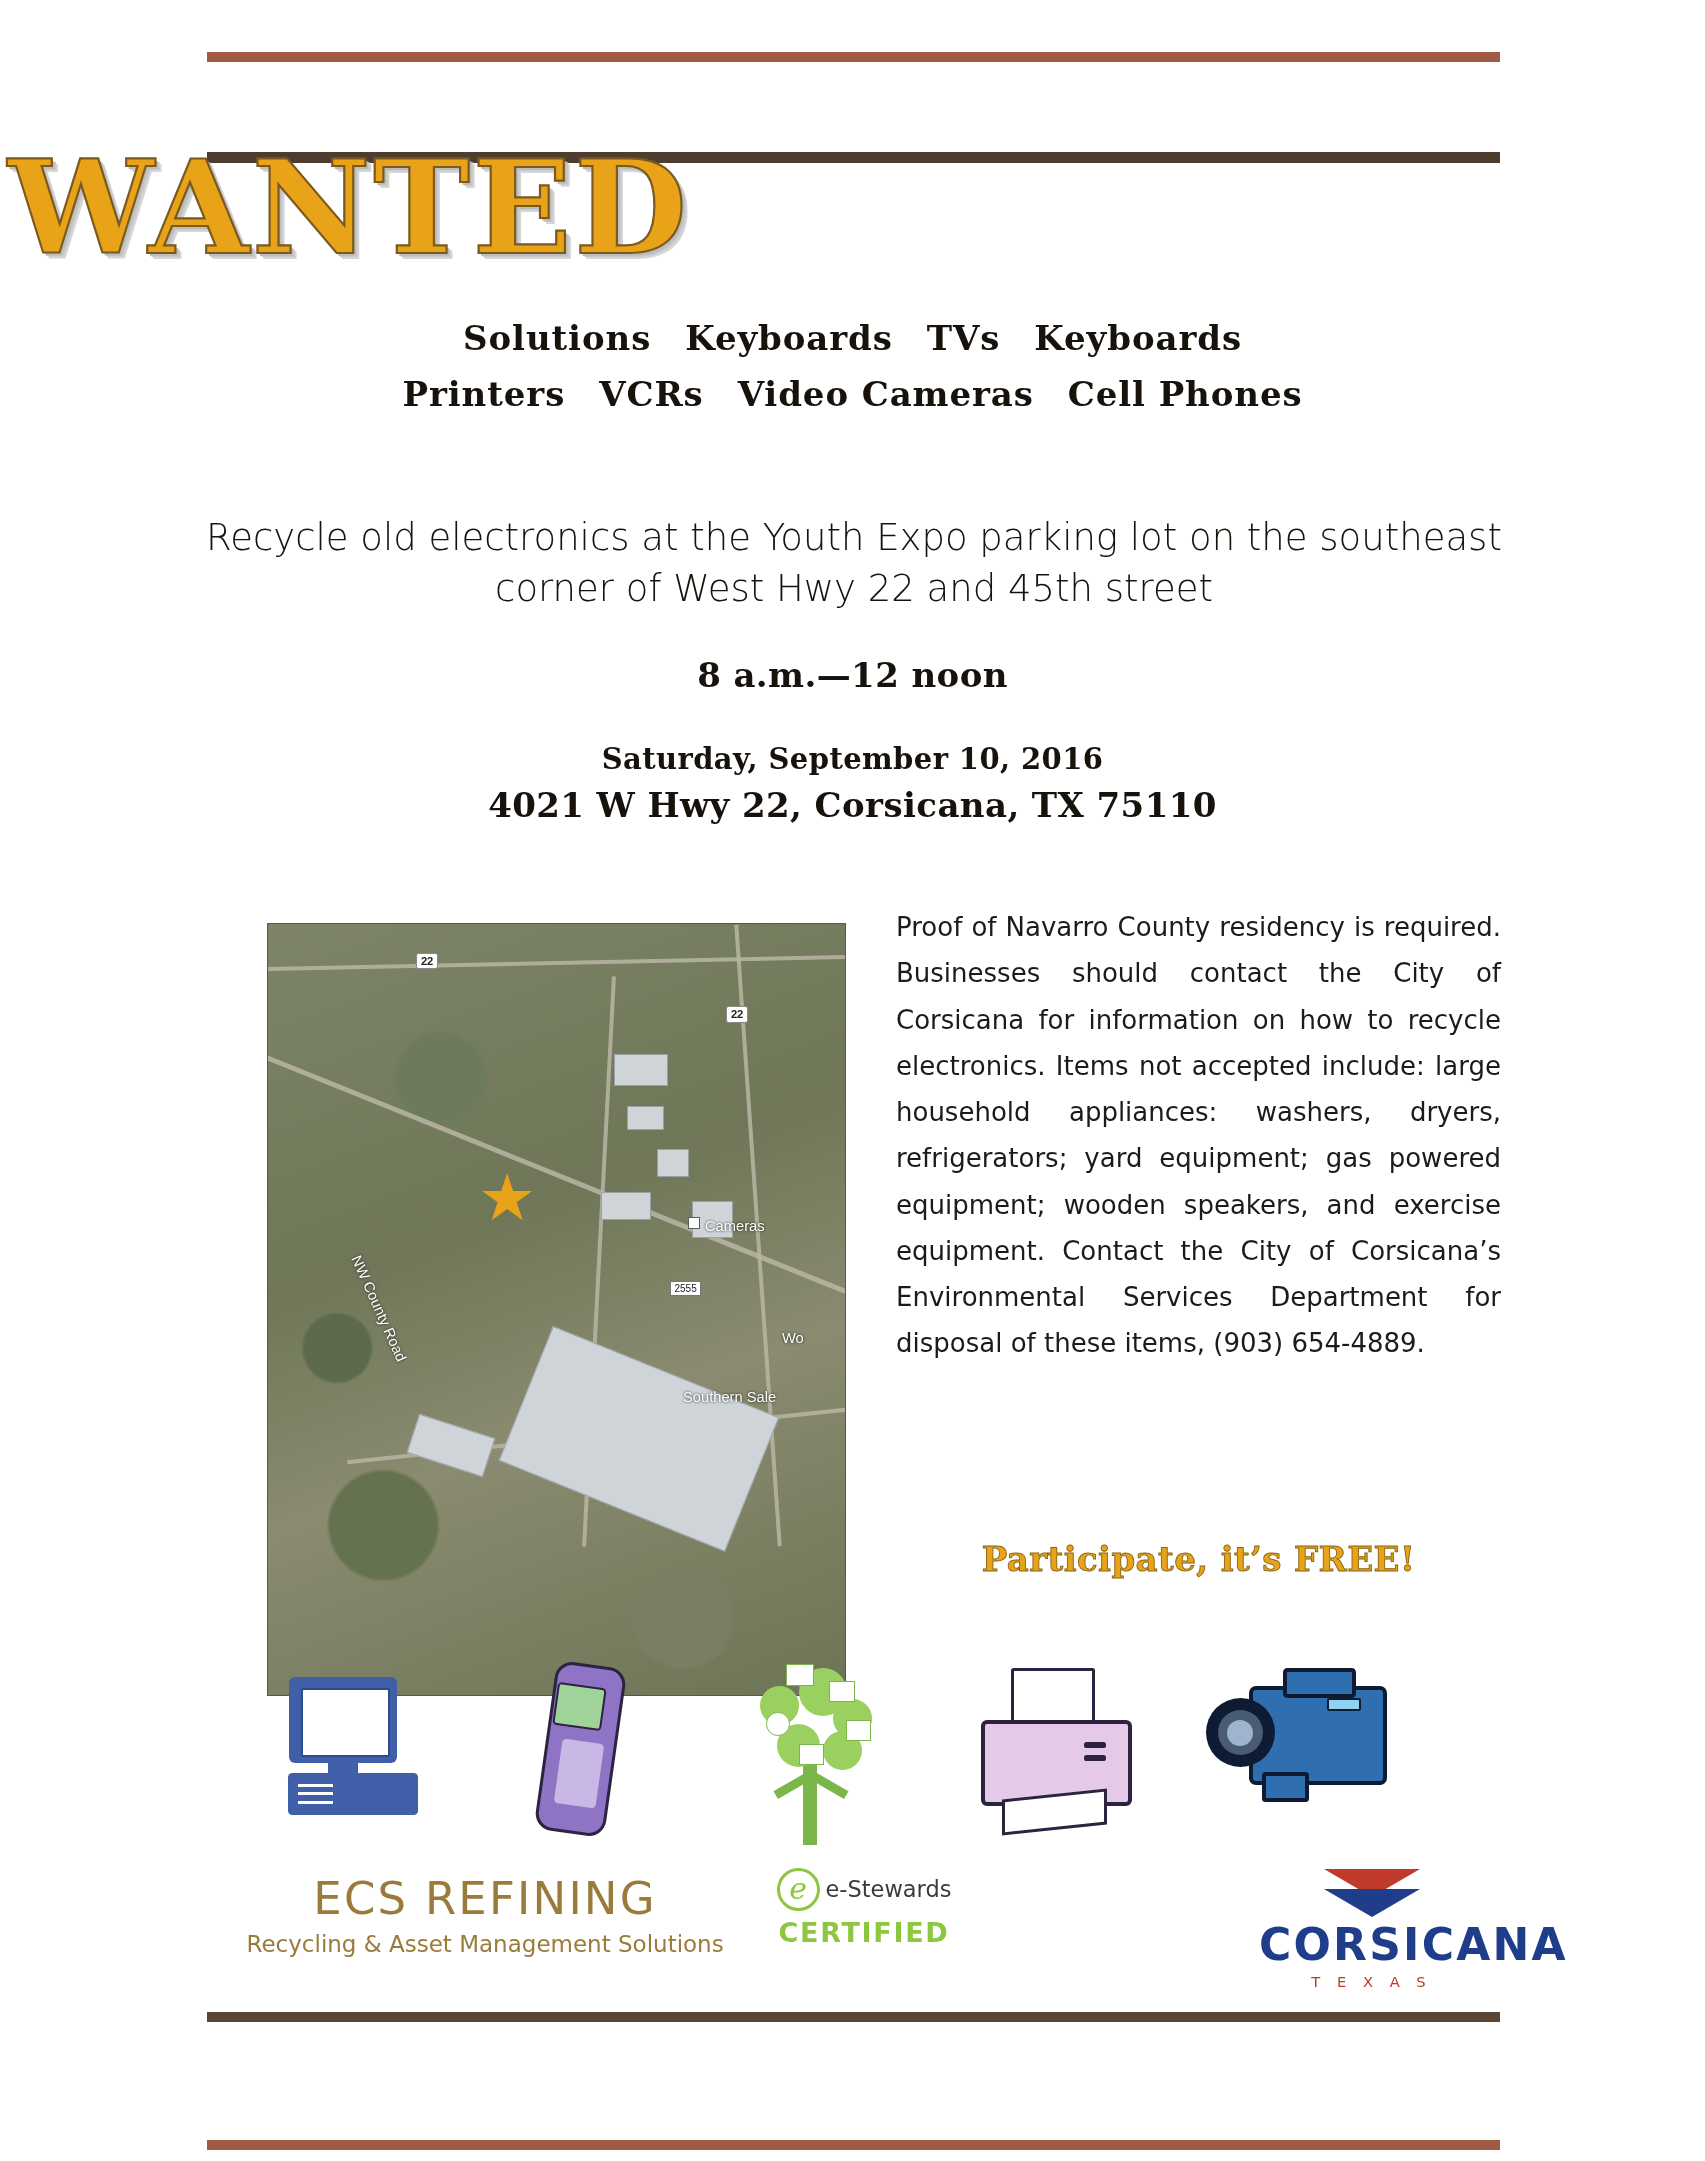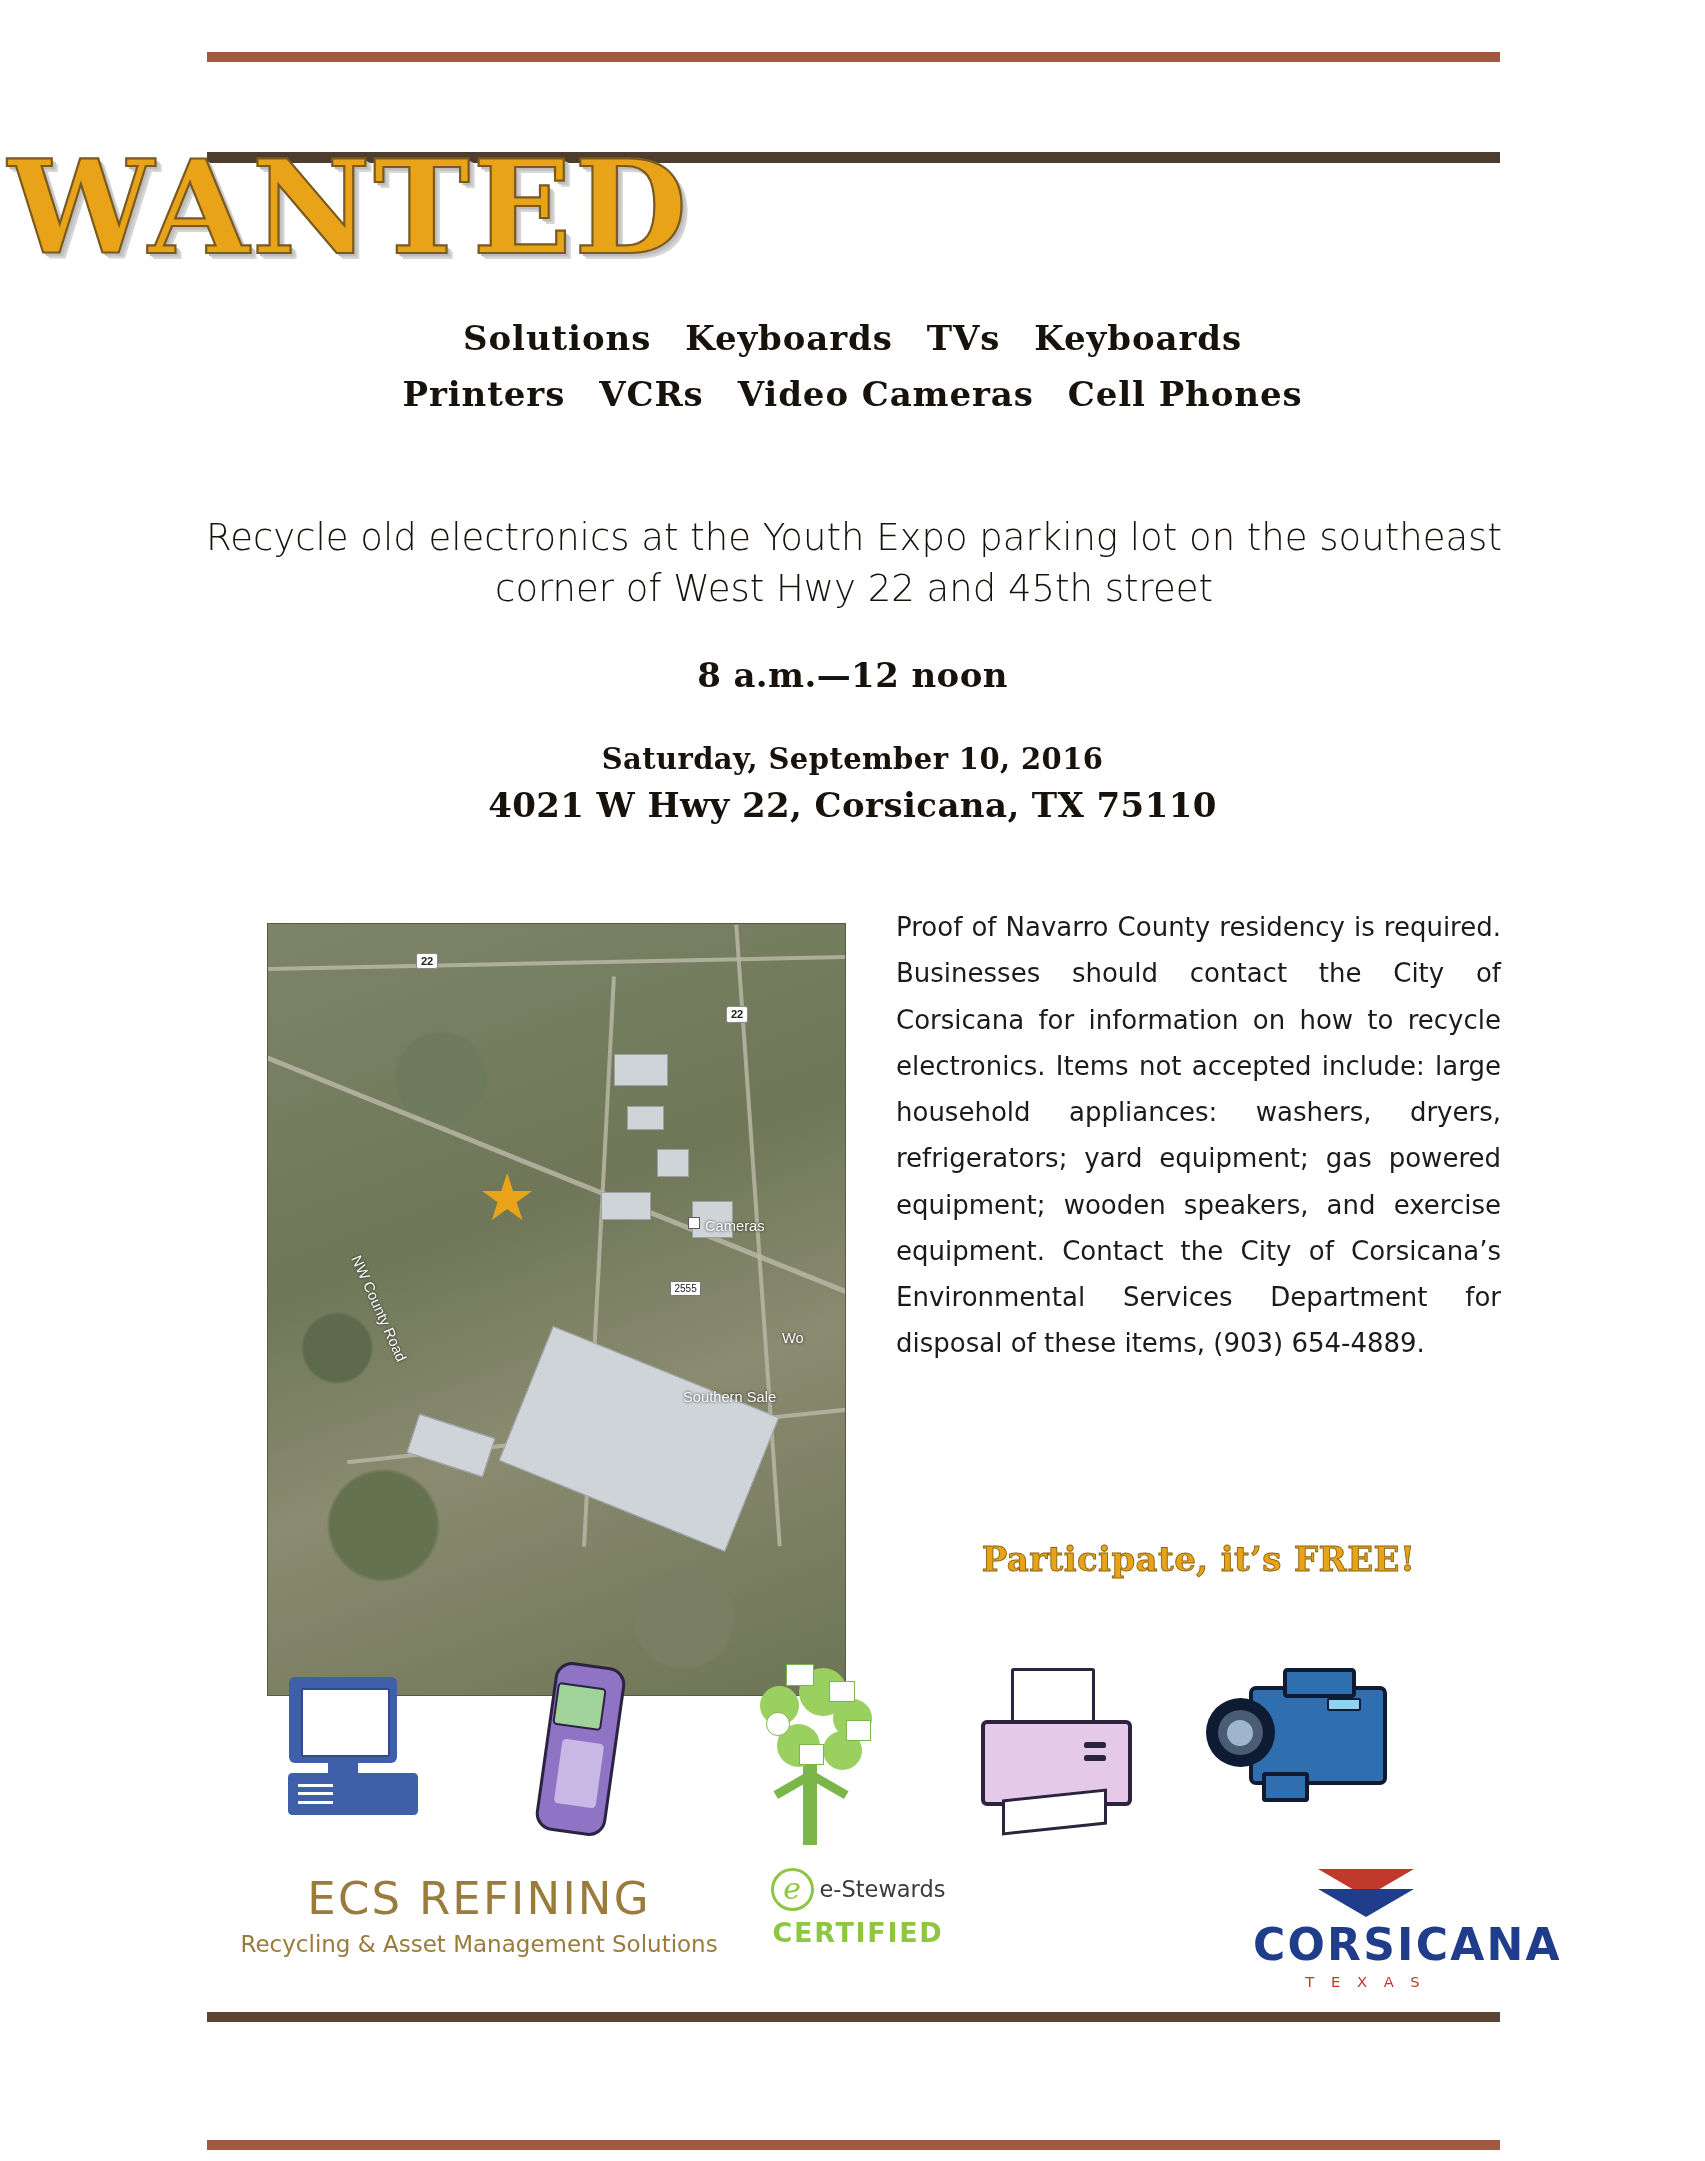--- a/index.html
+++ b/index.html
@@ -297,21 +297,21 @@
   .cam-top  { position:absolute; left:86px; top:0px;  width:65px; height:21.6px; background:#2f6fb0; border:4.3px solid #0f1a33; border-radius:4.3px;}
   .cam-lens { position:absolute; left:8.6px; top:30px; width:69px; height:69px; background:#0f1a33; border-radius:50%; }
   .cam-lens2{ position:absolute; left:21px; top:42px; width:45px; height:45px; background:#4a5b74; border-radius:50%; }
   .cam-lens3{ position:absolute; left:30px; top:52px; width:26px; height:26px; background:#9fb4cd; border-radius:50%; }
   .cam-btn  { position:absolute; left:130px; top:30px; width:30px; height:8.6px; background:#8fd3f4; border:2.2px solid #0f1a33; border-radius:2.2px;}
   .cam-grip { position:absolute; left:65px; top:104px; width:39px; height:21.6px; background:#2f6fb0; border:4.3px solid #0f1a33; border-radius:3.5px;}
 
   
   .logos {
     position: absolute;
-    left: 207px;
+    left: 213px;
     top: 1859px;
     width: 1293px;
     height: 156px;
   }
   .ecs {
     position: absolute;
     left: 8.6px;
     top: 13px;
     width: 527px;
     text-align: center;

